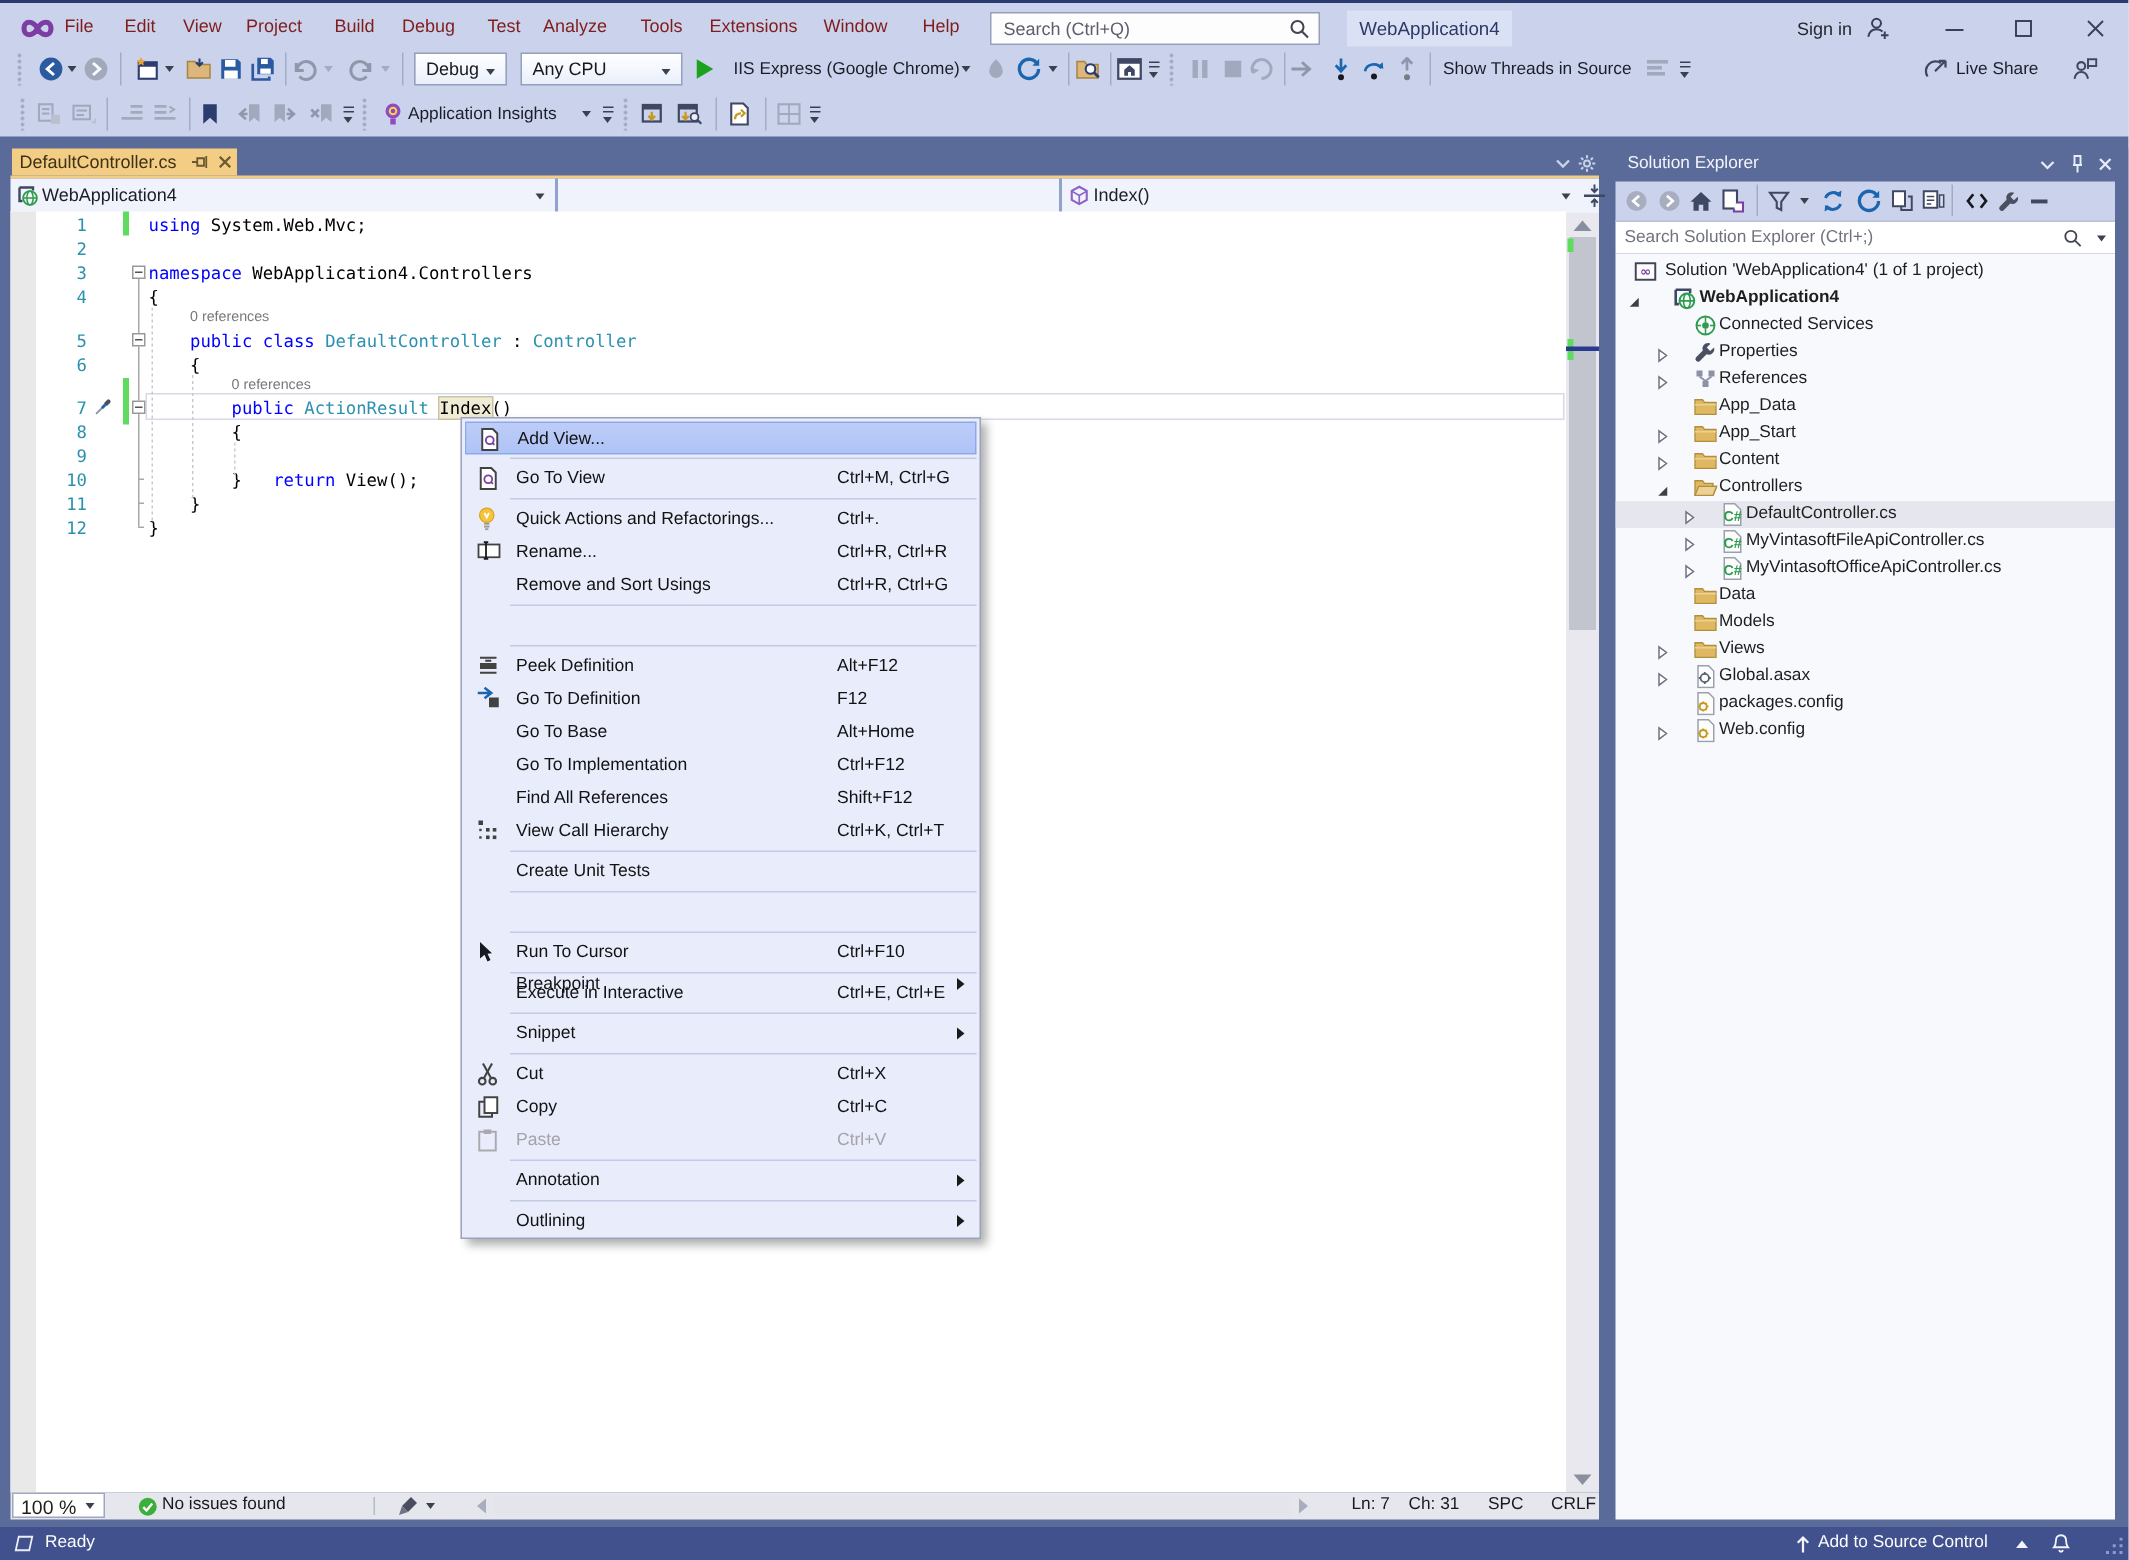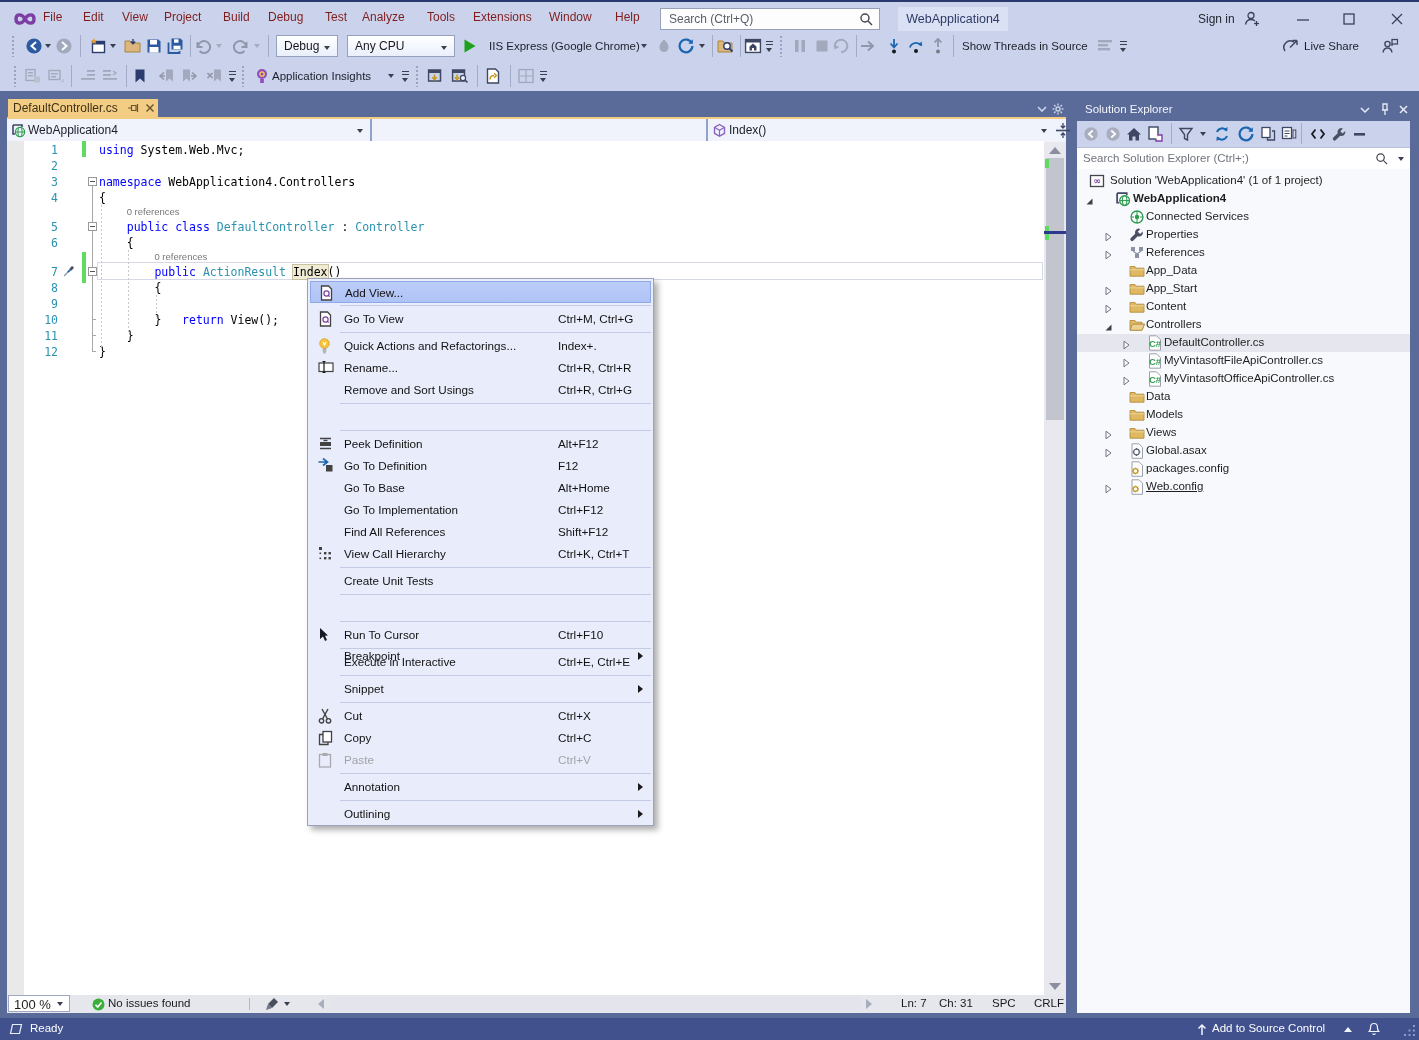--- a/index.html
+++ b/index.html
@@ -859,21 +859,21 @@
         </div>
         <div class="tree-row" style="top: 309px;">
           <span class="expander" style="left: 27px;"><svg width="9" height="10" viewBox="0 0 9 10">
               <path d="M2 1.2 L7 5 L2 8.8 Z" fill="#FFFFFF" stroke="#6E7383" stroke-width="1"></path>
             </svg></span>
           <span class="tree-ic" style="left: 52px;"><svg width="16" height="16" viewBox="0 0 16 16">
               <path d="M3 0.8 h7 l3.5 3.5 v11 h-10.5 z" fill="#FDFDFE" stroke="#9AA0AC" stroke-width="1"></path>
               <circle cx="6.5" cy="10" r="2.4" fill="none" stroke="#C8991F" stroke-width="1.3"></circle>
               <path d="M6.5 6.6 v1 M6.5 12.4 v1 M3.1 10 h1 M9 10 h1 M4.2 7.7 l0.8 0.8 M8 11.5 l0.8 0.8 M8.8 7.7 l-0.8 0.8 M5 11.5 l-0.8 0.8" stroke="#C8991F" stroke-width="1"></path>
             </svg></span>
-          <span class="lbl" style="left: 69px; text-decoration: underline;">Web.config</span>
+          <span class="lbl" style="left: 69px;">Web.config</span>
         </div>
       </div>
     <div id="se-rborder" class="abs"></div>
 
     <div id="ctxmenu" class="abs" style="height: 548px;">
         <div class="mi hl2" style="top: 2px;">
           <span class="micon"><svg width="15" height="16" viewBox="0 0 15 16">
               <path d="M2.5 1 h7 l3 3 v11 h-10 z" fill="#fff" stroke="#424242" stroke-width="1.3"></path>
               <circle cx="7.5" cy="8.5" r="2.6" fill="none" stroke="#7C3EA3" stroke-width="1.2"></circle>
               <line x1="9.3" y1="10.3" x2="10.6" y2="11.6" stroke="#7C3EA3" stroke-width="1.2"></line>
@@ -893,21 +893,21 @@
         <div class="msep" style="top: 53px;"></div>
         <div class="mi" style="top: 56px;">
           <span class="micon"><svg width="13" height="16" viewBox="0 0 13 16">
               <circle cx="6.5" cy="5.5" r="4.8" fill="#F6C33C" stroke="#D9A21B" stroke-width="0.8"></circle>
               <path d="M5 4 l1.5 3 l1.5 -3" fill="none" stroke="#fff" stroke-width="1.2"></path>
               <rect x="4.7" y="10.5" width="3.6" height="1.3" fill="#9A9A9A"></rect>
               <rect x="4.7" y="12.4" width="3.6" height="1.3" fill="#9A9A9A"></rect>
               <rect x="5.4" y="14.2" width="2.2" height="1.2" fill="#9A9A9A"></rect>
             </svg></span>
           <span class="mlabel">Quick Actions and Refactorings...</span>
-          <span class="mshort">Index+.</span>
+          <span class="mshort">Ctrl+.</span>
         </div>
         <div class="mi" style="top: 78px;">
           <span class="micon"><svg width="16" height="14" viewBox="0 0 16 14">
               <rect x="1" y="3" width="14" height="8.5" fill="#FDFDFE" stroke="#424242" stroke-width="1.2"></rect>
               <path d="M4.5 1.5 h3 M6 1.5 v11 M4.5 12.5 h3" fill="none" stroke="#16191F" stroke-width="1.2"></path>
             </svg></span>
           <span class="mlabel">Rename...</span>
           <span class="mshort">Ctrl+R, Ctrl+R</span>
         </div>
         <div class="mi" style="top: 100px;">

